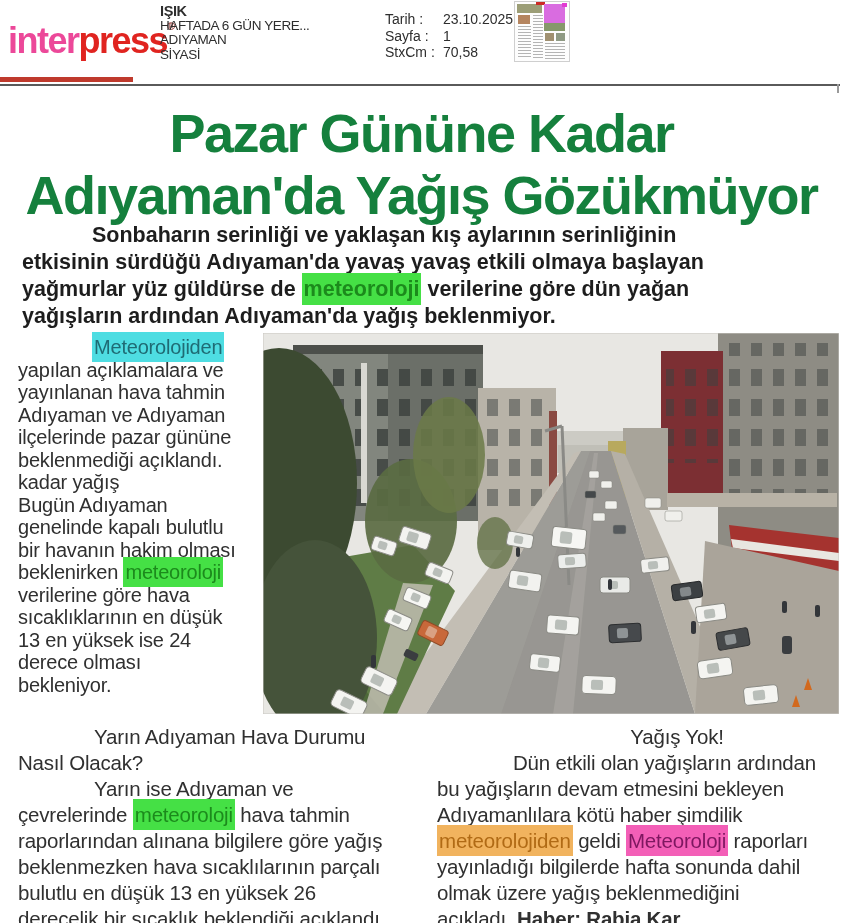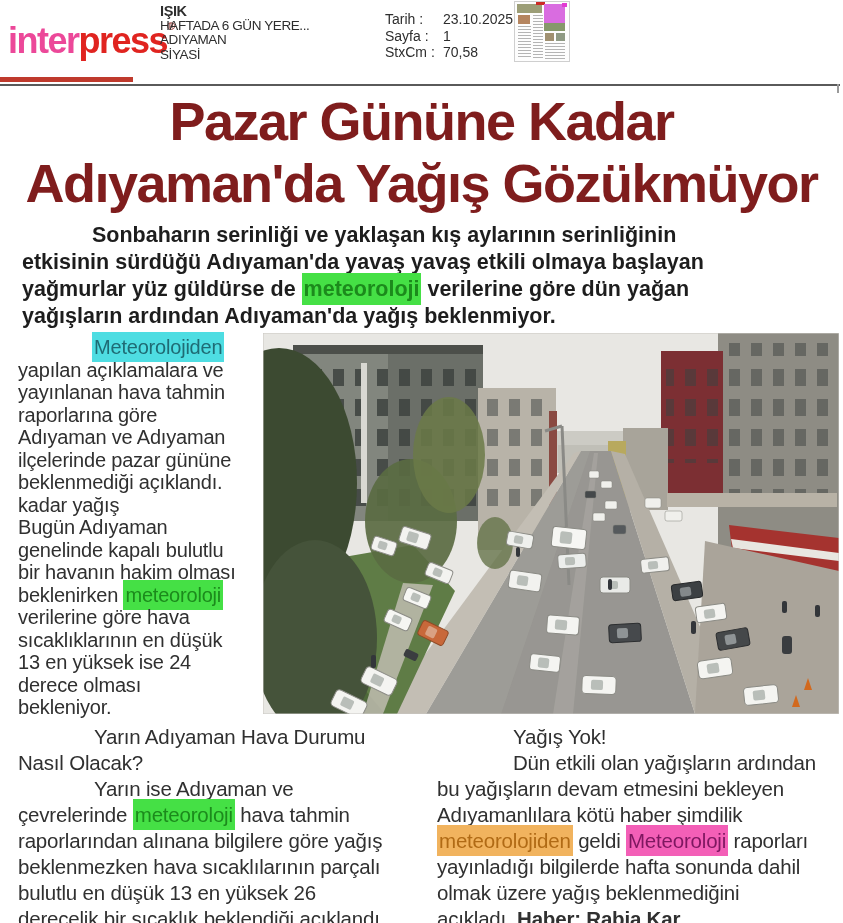--- a/index.html
+++ b/index.html
@@ -24,22 +24,22 @@
          border:1px solid #cfcfcf;box-sizing:border-box;}
   #thumb div{position:absolute;}
   .t-lines{background:repeating-linear-gradient(180deg,#b4b4b4 0 1px,transparent 1px 3px);}
 
   
   #bar-red{position:absolute;left:0;top:77px;width:133px;height:5px;background:#bf3a2d;}
   #bar-gray{position:absolute;left:0;top:84px;width:840px;height:2px;background:#5a5a5a;}
   #bar-tick{position:absolute;left:837px;top:84px;width:2px;height:9px;background:#9a9a9a;}
 
   
-  #headline{position:absolute;left:0;top:90px;width:843px;text-align:center;
-            font-weight:bold;font-size:54px;line-height:62px;letter-spacing:-1.5px;color:#7f1d1d;}
+  #headline{position:absolute;left:0;top:102px;width:843px;text-align:center;
+            font-weight:bold;font-size:54px;line-height:62px;letter-spacing:-1.5px;color:#15803d;}
 
   
   #lead{position:absolute;left:22px;top:222px;width:806px;font-size:21.5px;line-height:27px;
         font-weight:bold;color:#1d1d1d;}
 
   
   .rich .tl{white-space:pre-wrap;}
   #col-top-left{position:absolute;left:18px;top:336px;width:250px;font-size:20px;
                 line-height:22.5px;letter-spacing:-0.2px;color:#303030;}
   #col-bottom-left{position:absolute;left:18px;top:724px;width:432px;font-size:20.5px;
@@ -107,21 +107,20 @@
       <div class="tl" style="text-indent: 70px;"><span>Sonbaharın serinliği ve yaklaşan kış aylarının serinliğinin</span></div>
       <div class="tl"><span>etkisinin sürdüğü Adıyaman'da yavaş yavaş etkili olmaya başlayan</span></div>
       <div class="tl"><span>yağmurlar yüz güldürse de </span><span class="hl hl-green">meteoroloji</span><span> verilerine göre dün yağan</span></div>
       <div class="tl"><span>yağışların ardından Adıyaman'da yağış beklenmiyor.</span></div>
     </div>
 
   <div id="col-top-left" class="rich">
       <div class="tl" style="text-indent: 74px;"><span class="hl hl-cyan">Meteorolojiden</span></div>
       <div class="tl"><span>yapılan açıklamalara ve</span></div>
       <div class="tl"><span>yayınlanan hava tahmin</span></div>
-      <div class="tl"><span>raporlarına göre</span></div>
       <div class="tl"><span>Adıyaman ve Adıyaman</span></div>
       <div class="tl"><span>ilçelerinde pazar gününe</span></div>
       <div class="tl"><span>beklenmediği açıklandı.</span></div>
       <div class="tl"><span>kadar yağış</span></div>
       <div class="tl"><span>Bugün Adıyaman</span></div>
       <div class="tl"><span>genelinde kapalı bulutlu</span></div>
       <div class="tl"><span>bir havanın hakim olması</span></div>
       <div class="tl"><span>beklenirken </span><span class="hl hl-green">meteoroloji</span></div>
       <div class="tl"><span>verilerine göre hava</span></div>
       <div class="tl"><span>sıcaklıklarının en düşük</span></div>
@@ -133,21 +132,21 @@
       <div class="tl" style="text-indent: 76px;"><span>Yarın Adıyaman Hava Durumu</span></div>
       <div class="tl"><span>Nasıl Olacak?</span></div>
       <div class="tl" style="text-indent: 76px;"><span>Yarın ise Adıyaman ve</span></div>
       <div class="tl"><span>çevrelerinde </span><span class="hl hl-green">meteoroloji</span><span> hava tahmin</span></div>
       <div class="tl"><span>raporlarından alınana bilgilere göre yağış</span></div>
       <div class="tl"><span>beklenmezken hava sıcaklılarının parçalı</span></div>
       <div class="tl"><span>bulutlu en düşük 13 en yüksek 26</span></div>
       <div class="tl"><span>derecelik bir sıcaklık beklendiği açıklandı.</span></div>
     </div>
   <div id="col-bottom-right" class="rich">
-      <div class="tl" style="text-indent: 76px;"><span>Yağış Yok!</span></div>
+      <div class="tl" style="text-indent: 76px; text-align: center;"><span>Yağış Yok!</span></div>
       <div class="tl" style="text-indent: 76px;"><span>Dün etkili olan yağışların ardından</span></div>
       <div class="tl"><span>bu yağışların devam etmesini bekleyen</span></div>
       <div class="tl"><span>Adıyamanlılara kötü haber şimdilik</span></div>
       <div class="tl"><span class="hl hl-orange">meteorolojiden</span><span> geldi </span><span class="hl hl-pink">Meteoroloji</span><span> raporları</span></div>
       <div class="tl"><span>yayınladığı bilgilerde hafta sonunda dahil</span></div>
       <div class="tl"><span>olmak üzere yağış beklenmediğini</span></div>
       <div class="tl"><span>açıkladı. </span><span class="b">Haber: Rabia Kar</span></div>
     </div>
 
   <svg id="photo" viewBox="0 0 576 381" xmlns="http://www.w3.org/2000/svg">

